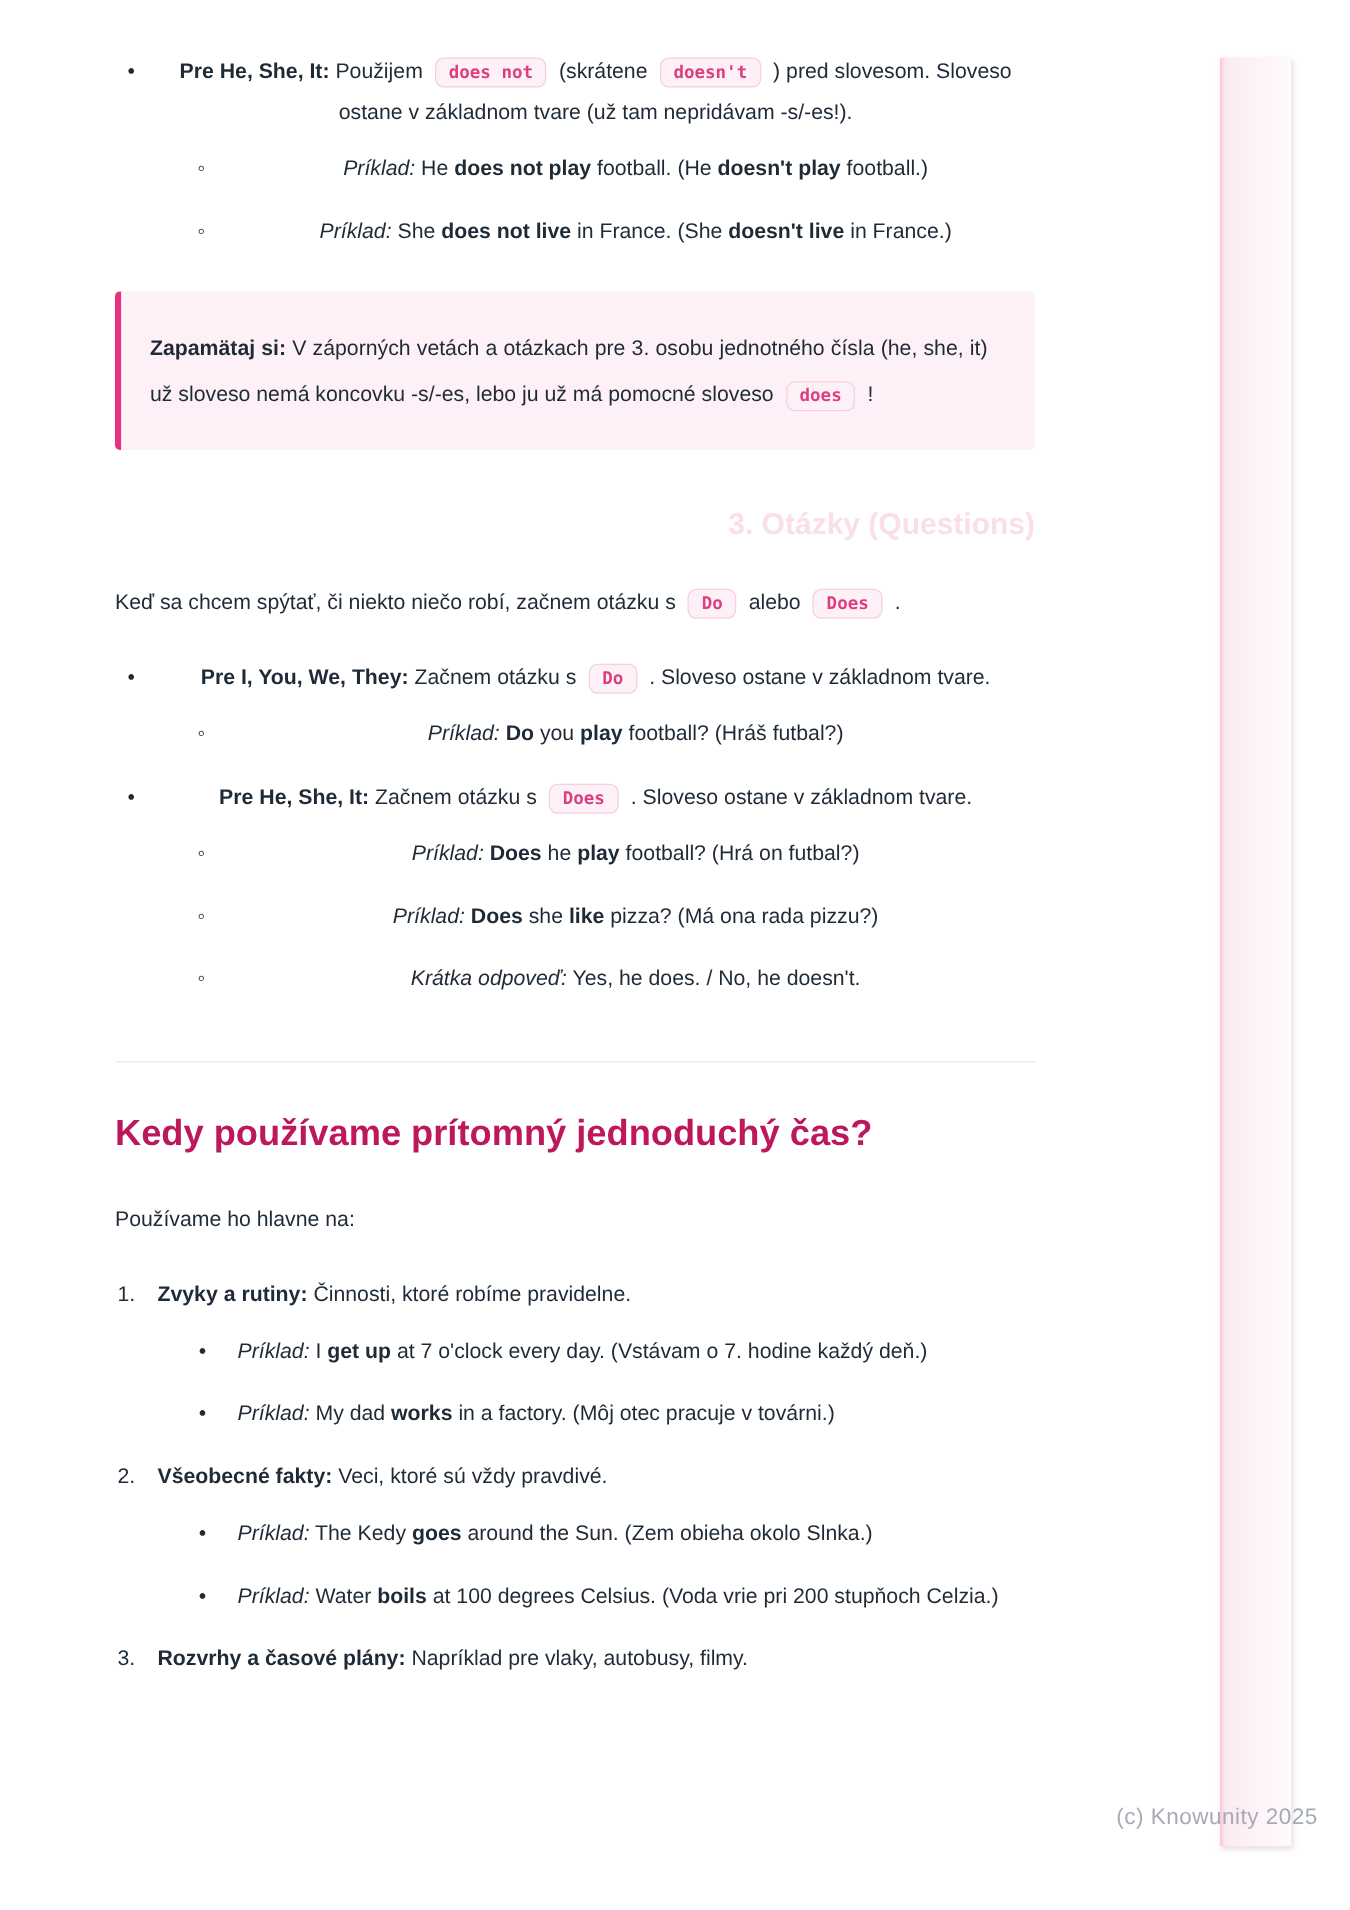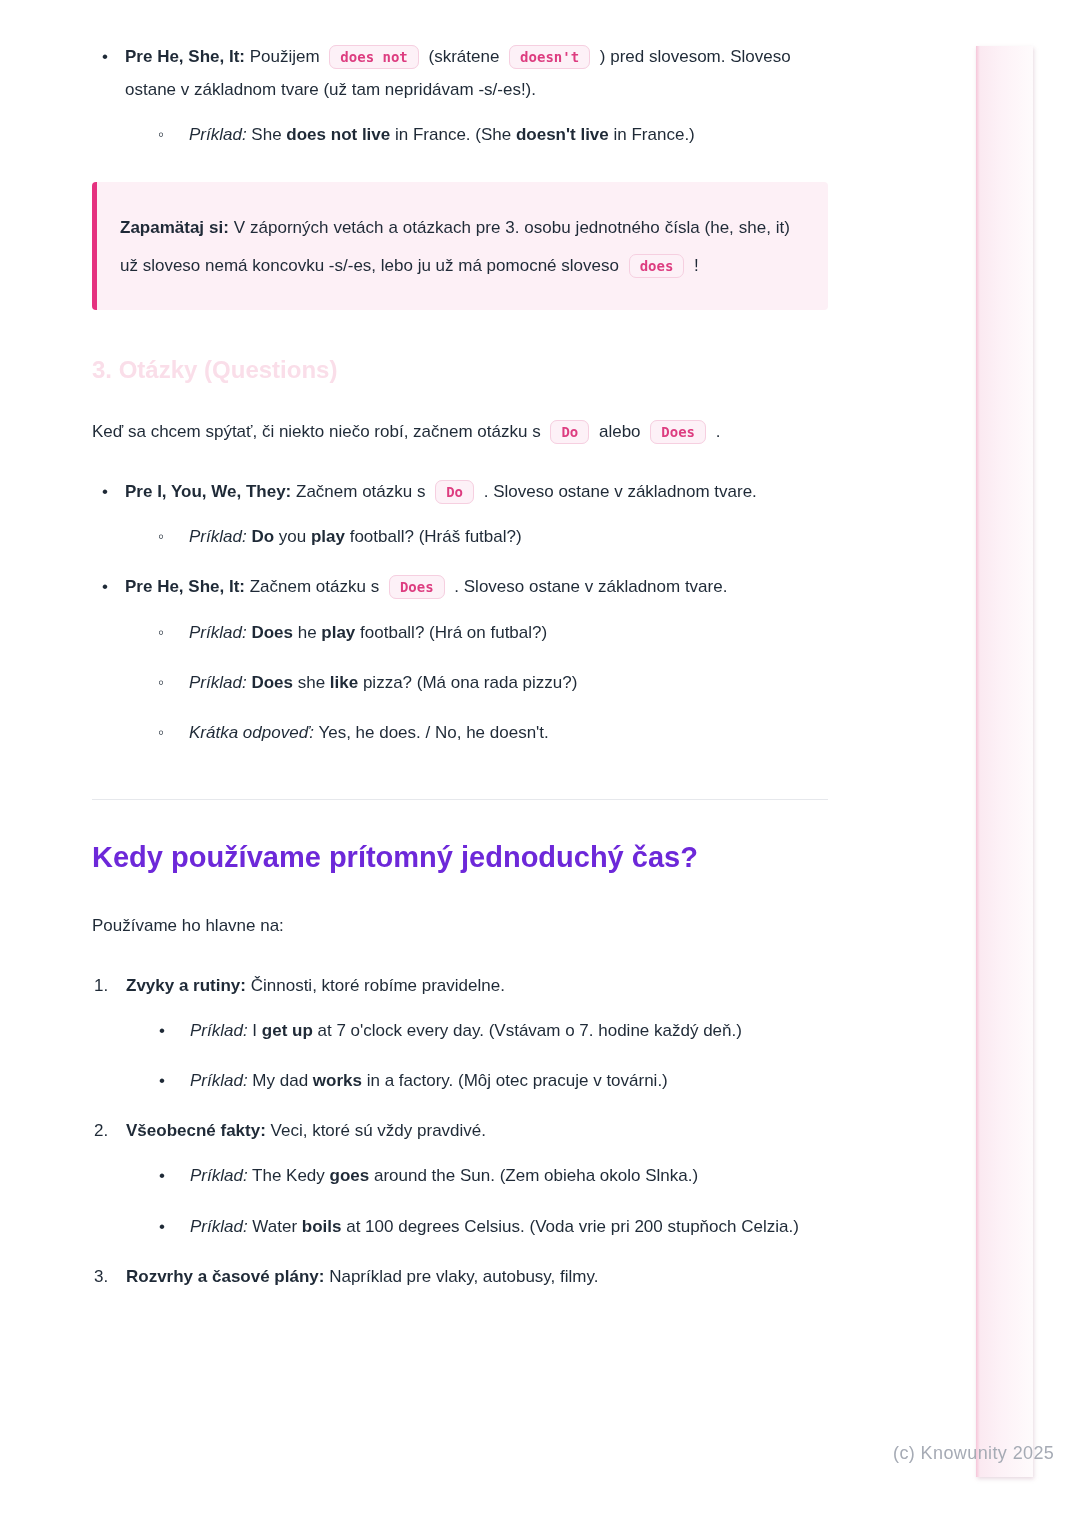--- a/index.html
+++ b/index.html
@@ -23,46 +23,47 @@
   }
   .bold { font-weight:700; }
   .italic { font-style:italic; }
   .badge {
     font-family:"DejaVu Sans Mono","Liberation Mono",monospace;
     font-weight:700; font-size:14px; color:#dd3d80;
     background:#fdf1f7; border:1px solid #f6cfe0; border-radius:7px;
     padding:3px 10px; margin:0 5px; white-space:nowrap;
   }
   .blist, .sublist, .nlist { list-style:none; margin:0; padding:0; }
-  .b1 { position:relative; padding-left:33px; margin-bottom:10px; }
+  .b1 { position:relative; padding-left:33px; margin-bottom:10px;text-align:center; }
   .b1::before { content:"•"; position:absolute; left:10px; top:0; }
   .sublist { margin-top:12px; padding-left:33px; }
   .b2 { position:relative; padding-left:31px; margin-bottom:17px; }
   .b2::before { content:"◦"; position:absolute; left:0; top:0; }
   .sublist.dot .b2::before { content:"•"; }
   .nlist .n1 { position:relative; padding-left:34px; margin-bottom:14px; }
   .n1 .num { position:absolute; left:2px; top:0; }
   .callout {
     background:#fdf0f6; border-left:5px solid #e5317f; border-radius:4px;
     padding:27px 38px 26px 23px; margin:31px 0 46px 0;
   }
   .callout p { margin:0; text-align:justify; line-height:2.2; }
-  .h3 { font-size:24px; font-weight:700; color:#fadee9; margin:0 0 30px 0; line-height:1.2; }
-  .h2 { font-size:29px; font-weight:700; color:#6d28d9; margin:0 0 34px 0; line-height:1.2; }
+  .h3 { font-size:24px; font-weight:700; color:#fadee9; margin:0 0 30px 0; line-height:1.2;text-align:right; }
+  .h2 { font-size:29px; font-weight:700; color:#be185d; margin:0 0 34px 0; line-height:1.2; }
   .para { margin:0 0 27px 0; }
   .divider { border:none; border-top:1px solid #e6e8ec; margin:50px 0 40px 0; }
 </style>
 </head>
 <body>
 
 <div class="page">
   <div class="strip"></div>
   <div class="content" id="content-column">
       <ul class="blist">
         <li class="b1"><span class="bold">Pre He, She, It: </span><span>Použijem </span><code class="badge">does not</code><span> (skrátene </span><code class="badge">doesn't</code><span> ) pred slovesom. Sloveso ostane v základnom tvare (už tam nepridávam -s/-es!).</span><ul class="sublist">
+            <li class="b2"><span class="italic">Príklad:</span><span> He </span><span class="bold">does not play</span><span> football. (He </span><span class="bold">doesn't play</span><span> football.)</span></li>
             <li class="b2"><span class="italic">Príklad:</span><span> She </span><span class="bold">does not live</span><span> in France. (She </span><span class="bold">doesn't live</span><span> in France.)</span></li>
           </ul></li>
       </ul>
       <div class="callout">
         <p><span class="bold">Zapamätaj si:</span><span> V záporných vetách a otázkach pre 3. osobu jednotného čísla (he, she, it) už sloveso nemá koncovku -s/-es, lebo ju už má pomocné sloveso </span><code class="badge">does</code><span> !</span></p>
       </div>
       <div class="h3">3. Otázky (Questions)</div>
       <p class="para"><span>Keď sa chcem spýtať, či niekto niečo robí, začnem otázku s </span><code class="badge">Do</code><span> alebo </span><code class="badge">Does</code><span> .</span></p>
       <ul class="blist">
         <li class="b1"><span class="bold">Pre I, You, We, They: </span><span>Začnem otázku s </span><code class="badge">Do</code><span> . Sloveso ostane v základnom tvare.</span><ul class="sublist">

